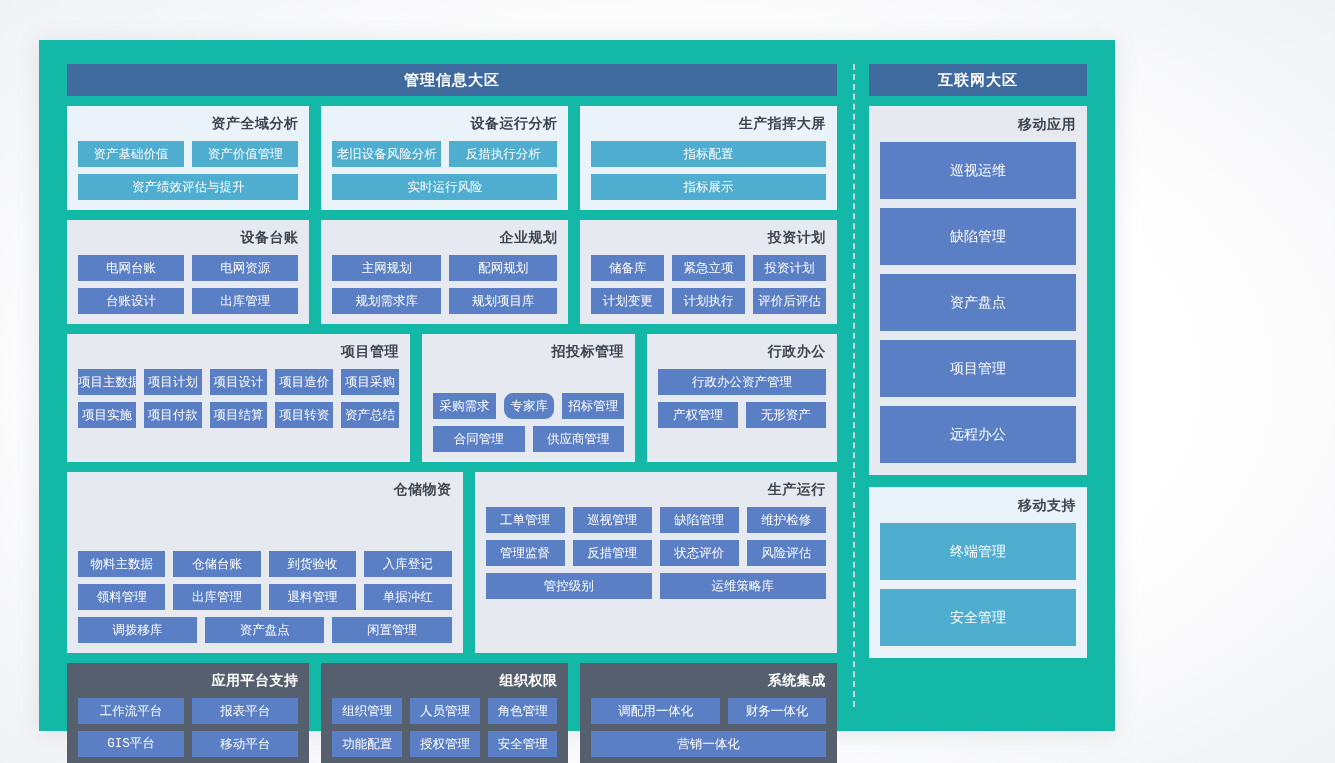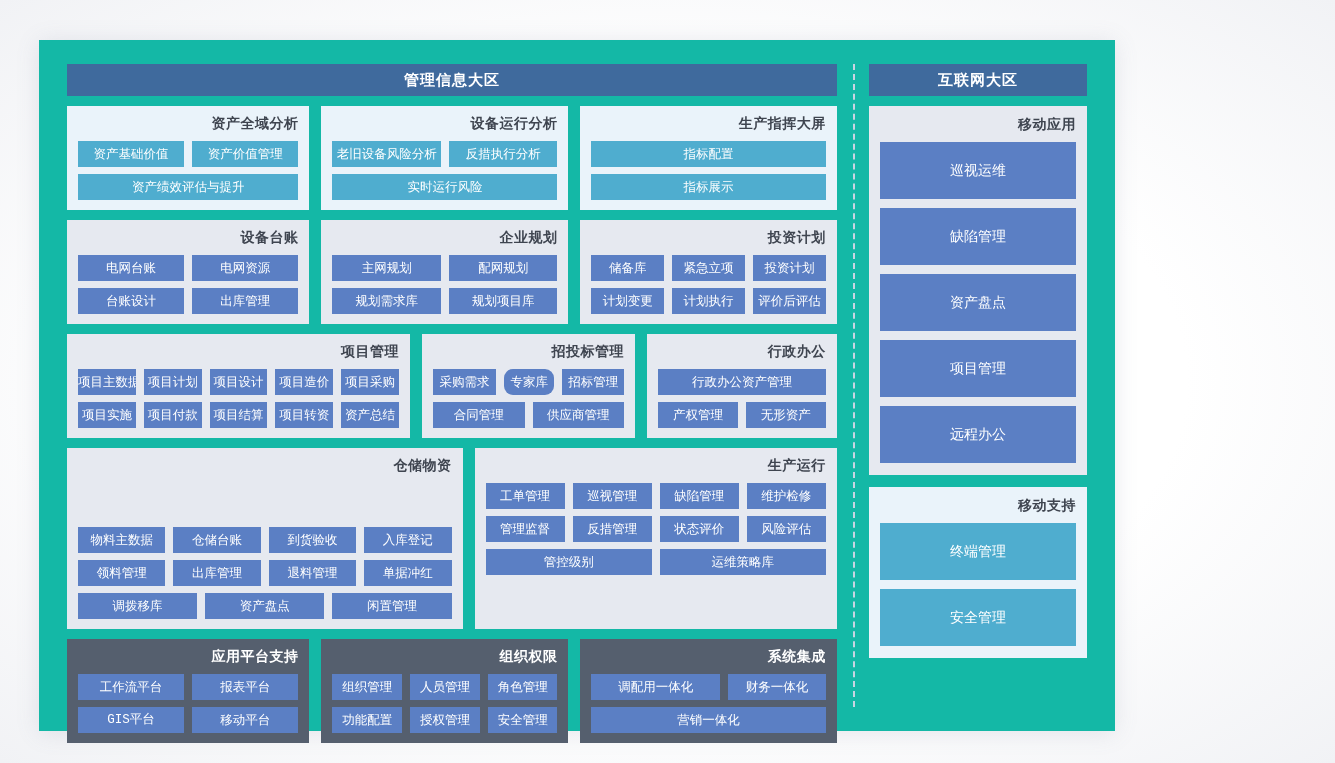--- a/index.html
+++ b/index.html
@@ -206,21 +206,21 @@
                 </div>
                 <div class="tile-row">
                   <div class="tile" style="flex: 1 0 0px;">项目实施</div>
                   <div class="tile" style="flex: 1 0 0px;">项目付款</div>
                   <div class="tile" style="flex: 1 0 0px;">项目结算</div>
                   <div class="tile" style="flex: 1 0 0px;">项目转资</div>
                   <div class="tile" style="flex: 1 0 0px;">资产总结</div>
                 </div>
               </div>
             </div>
-            <div class="card theme-grey" style="flex: 253 0 0px;">
+            <div class="card theme-grey" style="flex: 253 0 0px; gap: 24px;">
               <div class="card-title">招投标管理</div>
               <div class="tile-rows">
                 <div class="tile-row">
                   <div class="tile" style="flex: 1.08 0 0px;">采购需求</div>
                   <div class="tile" style="flex: 0.86 0 0px; border-radius: 9px;">专家库</div>
                   <div class="tile" style="flex: 1.06 0 0px;">招标管理</div>
                 </div>
                 <div class="tile-row">
                   <div class="tile" style="flex: 1 0 0px;">合同管理</div>
                   <div class="tile" style="flex: 1 0 0px;">供应商管理</div>

